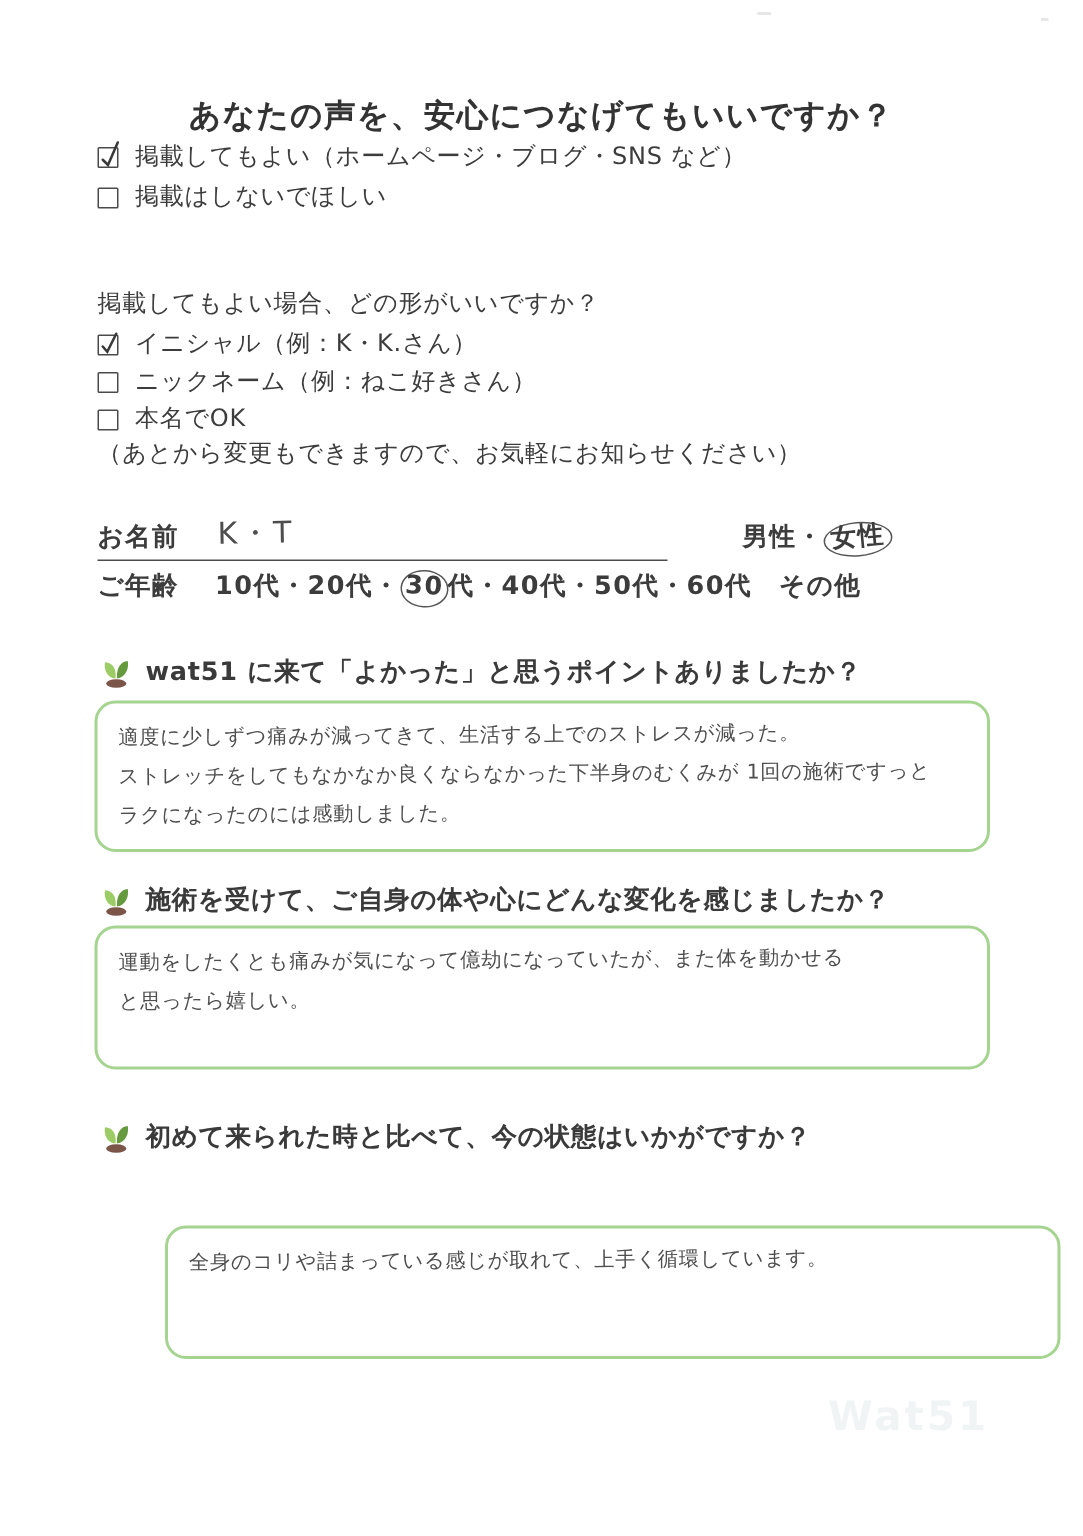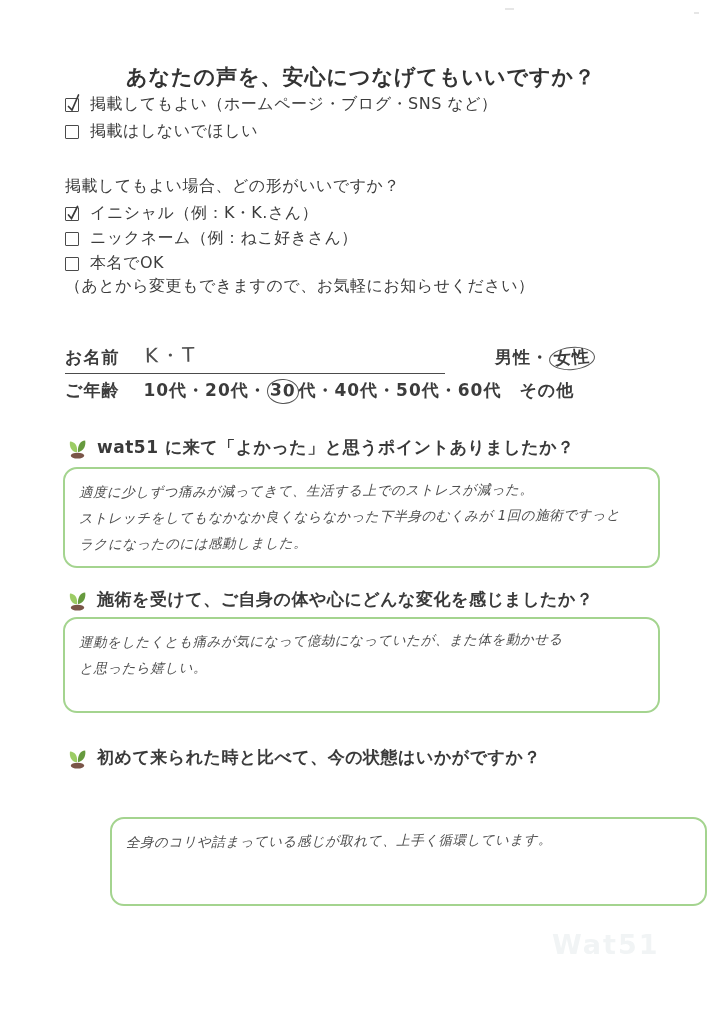--- a/index.html
+++ b/index.html
@@ -15,21 +15,21 @@
   }
   
   .cb-row { display:flex; align-items:center; font-size:16px; letter-spacing:0.5px; }
   .checkbox {
     position:relative; width:14px; height:14px; flex:none;
     border:1.8px solid #4a4a4a; margin-right:11px; border-radius:1px;
   }
   .checkbox svg { position:absolute; left:0; top:0; overflow:visible; }
   .consent { position:absolute; left:65px; top:91px; }
   .consent .cb-row { height:27px; }
-  .format { position:absolute; left:65px; top:176px; }
+  .format { position:absolute; left:65px; top:192px; }
   .format .q-line { height:25px; font-size:16px; letter-spacing:0.5px; }
   .format .cb-row { height:25px; }
   .format .note { height:25px; font-size:16px; letter-spacing:0.5px; }
   
   .name-row {
     position:absolute; left:65px; top:346px; width:530px;
     font-size:17px; font-weight:600; letter-spacing:1px;
   }
   .name-value {
     position:absolute; left:80px; top:-4px; font-weight:400;
@@ -54,21 +54,21 @@
   
   .q-head {
     position:absolute; left:66px; display:flex; align-items:center; gap:8px;
     font-size:17px; font-weight:bold; letter-spacing:0.5px; color:#3a3a3a;
   }
   .q1 { top:436px; } .q2 { top:588px; } .q3 { top:746px; }
   .sprout { width:23px; height:23px; flex:none; }
   
   .answer-box {
     position:absolute; left:63px; width:597px;
-    border:2.5px solid #a4d48f; border-radius:14px; background:#fff;font-style:italic;
+    border:2.5px solid #a4d48f; border-radius:14px; background:#fff;
   }
   .b1 { top:467px; height:101px; }
   .b2 { top:617px; height:96px; }
   .b3 { top:817px; height:89px;margin-left:47px; }
   .answer {
     padding:8px 14px 0 14px; font-size:13.5px; line-height:26px;
     color:#4e4e4e; letter-spacing:0.5px; transform:rotate(-0.4deg);
   }
   .watermark {
     position:absolute; left:552px; top:929px; font-size:27px; font-weight:bold;

